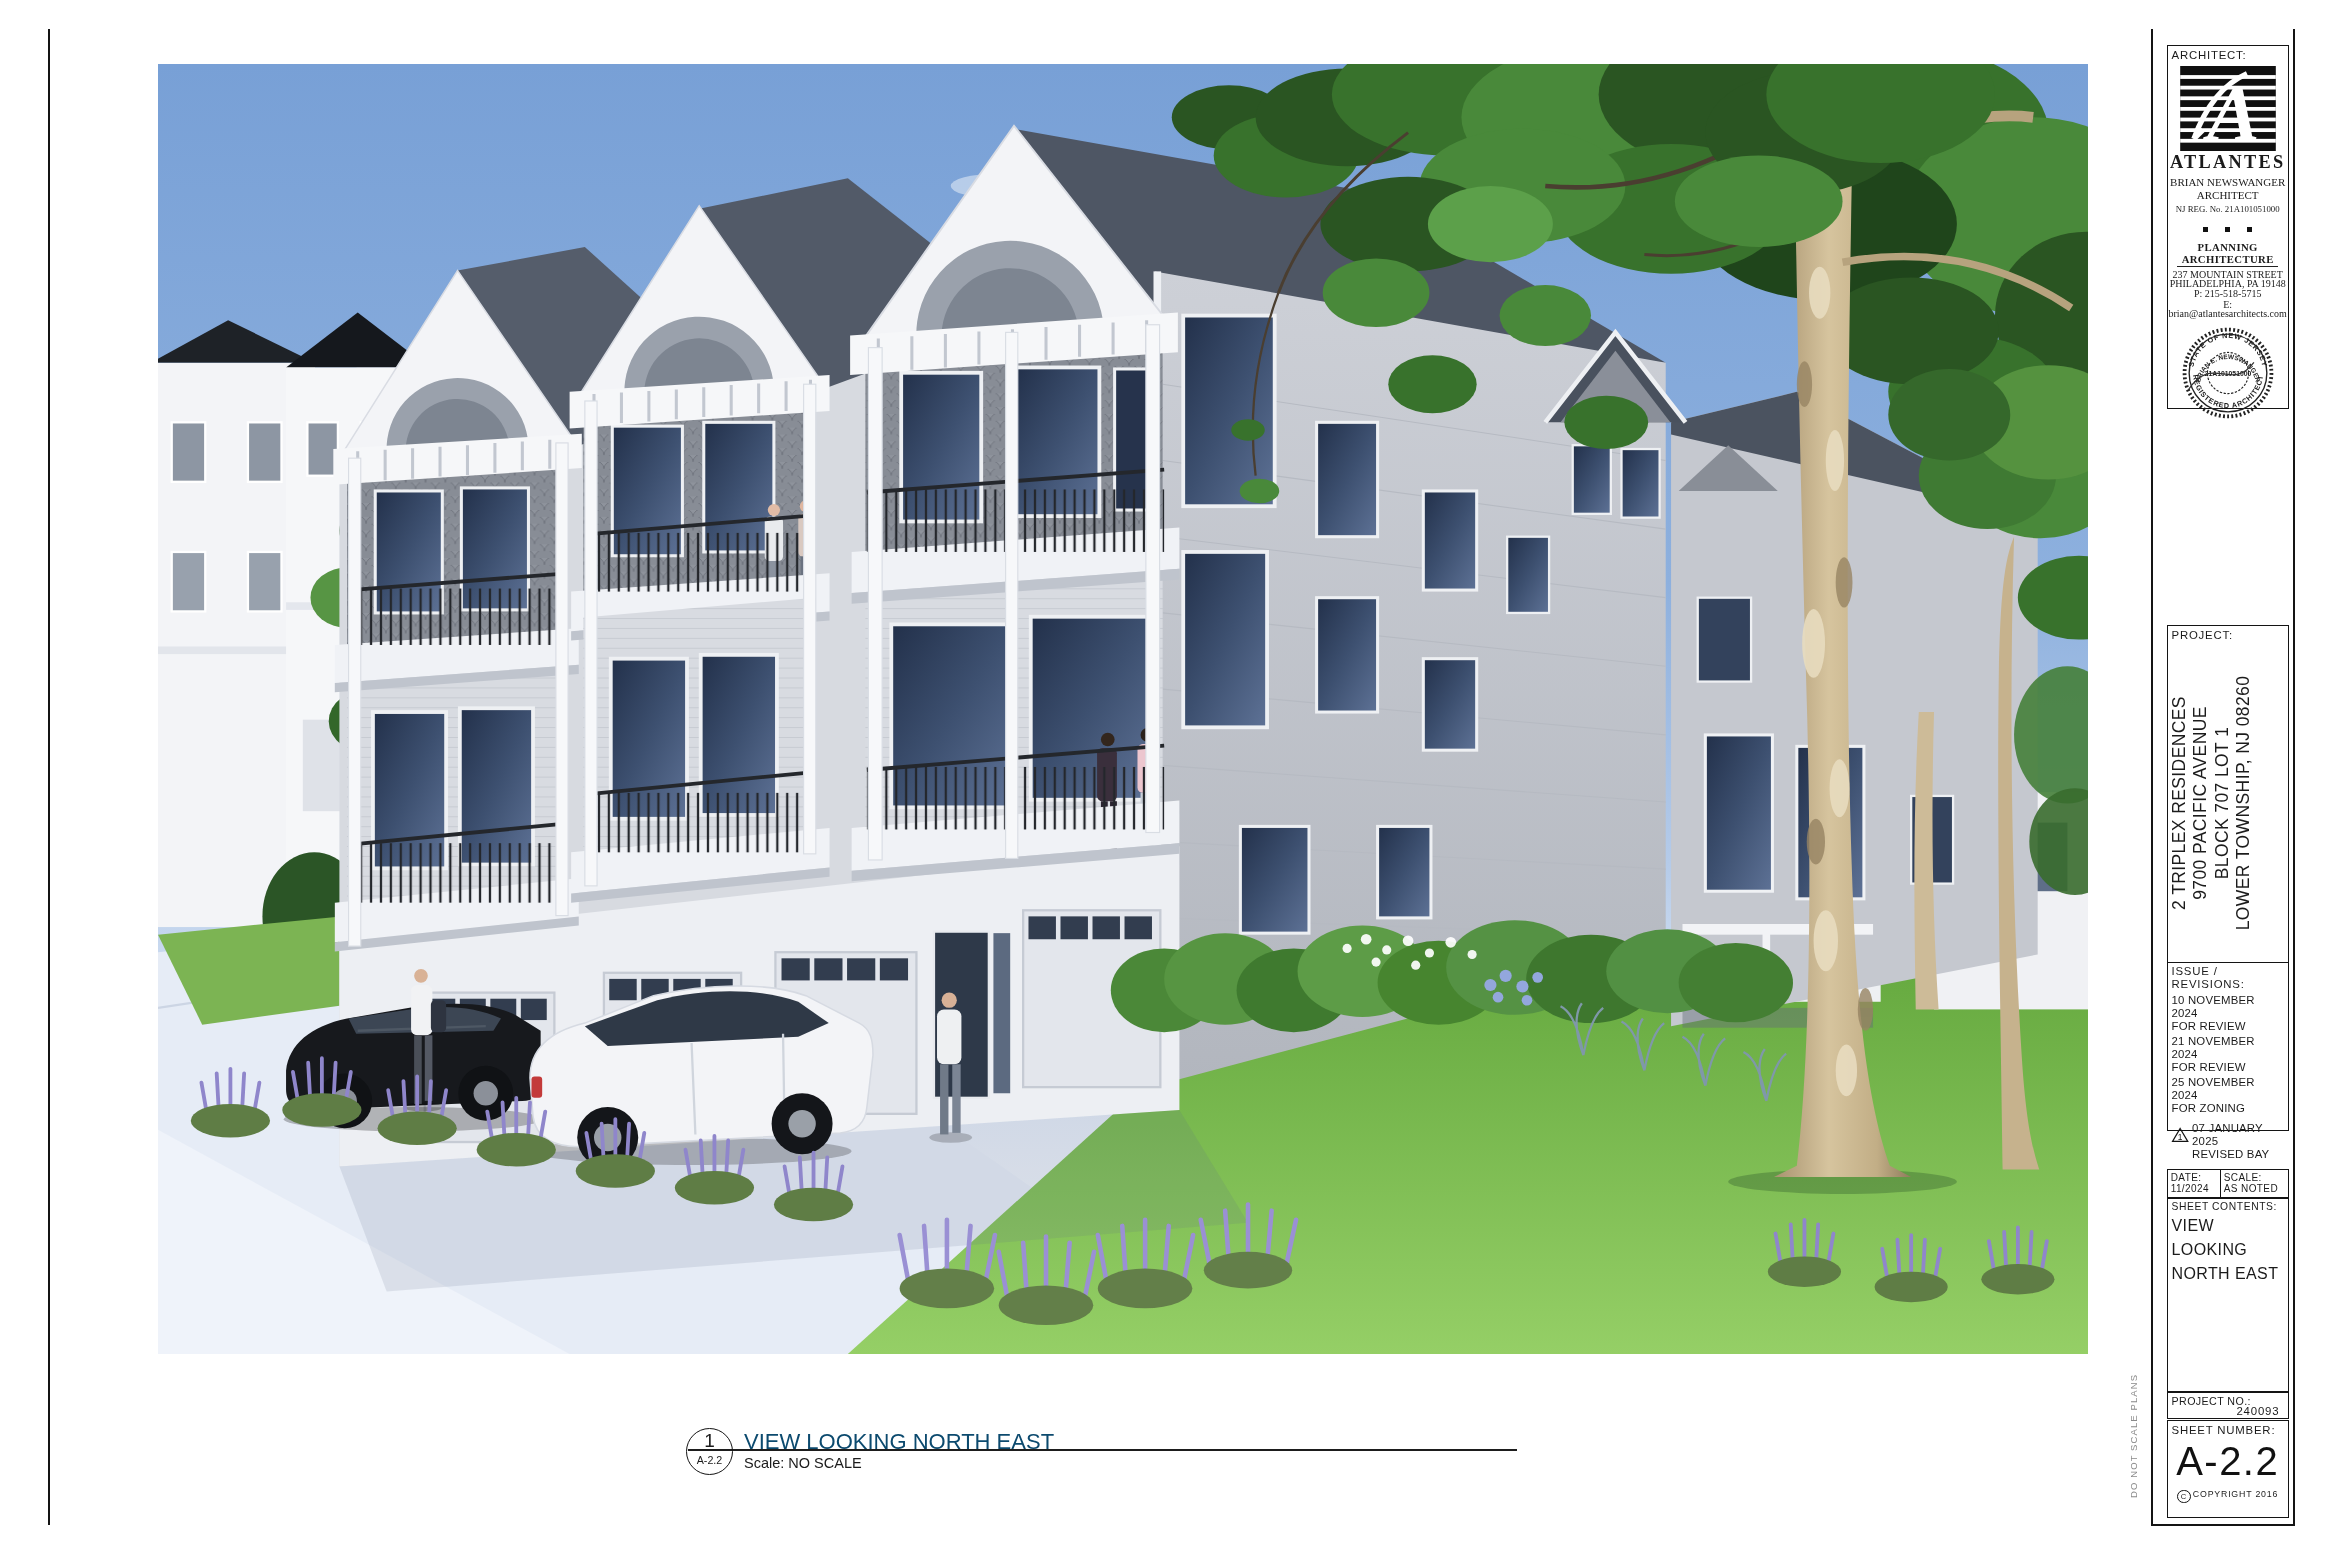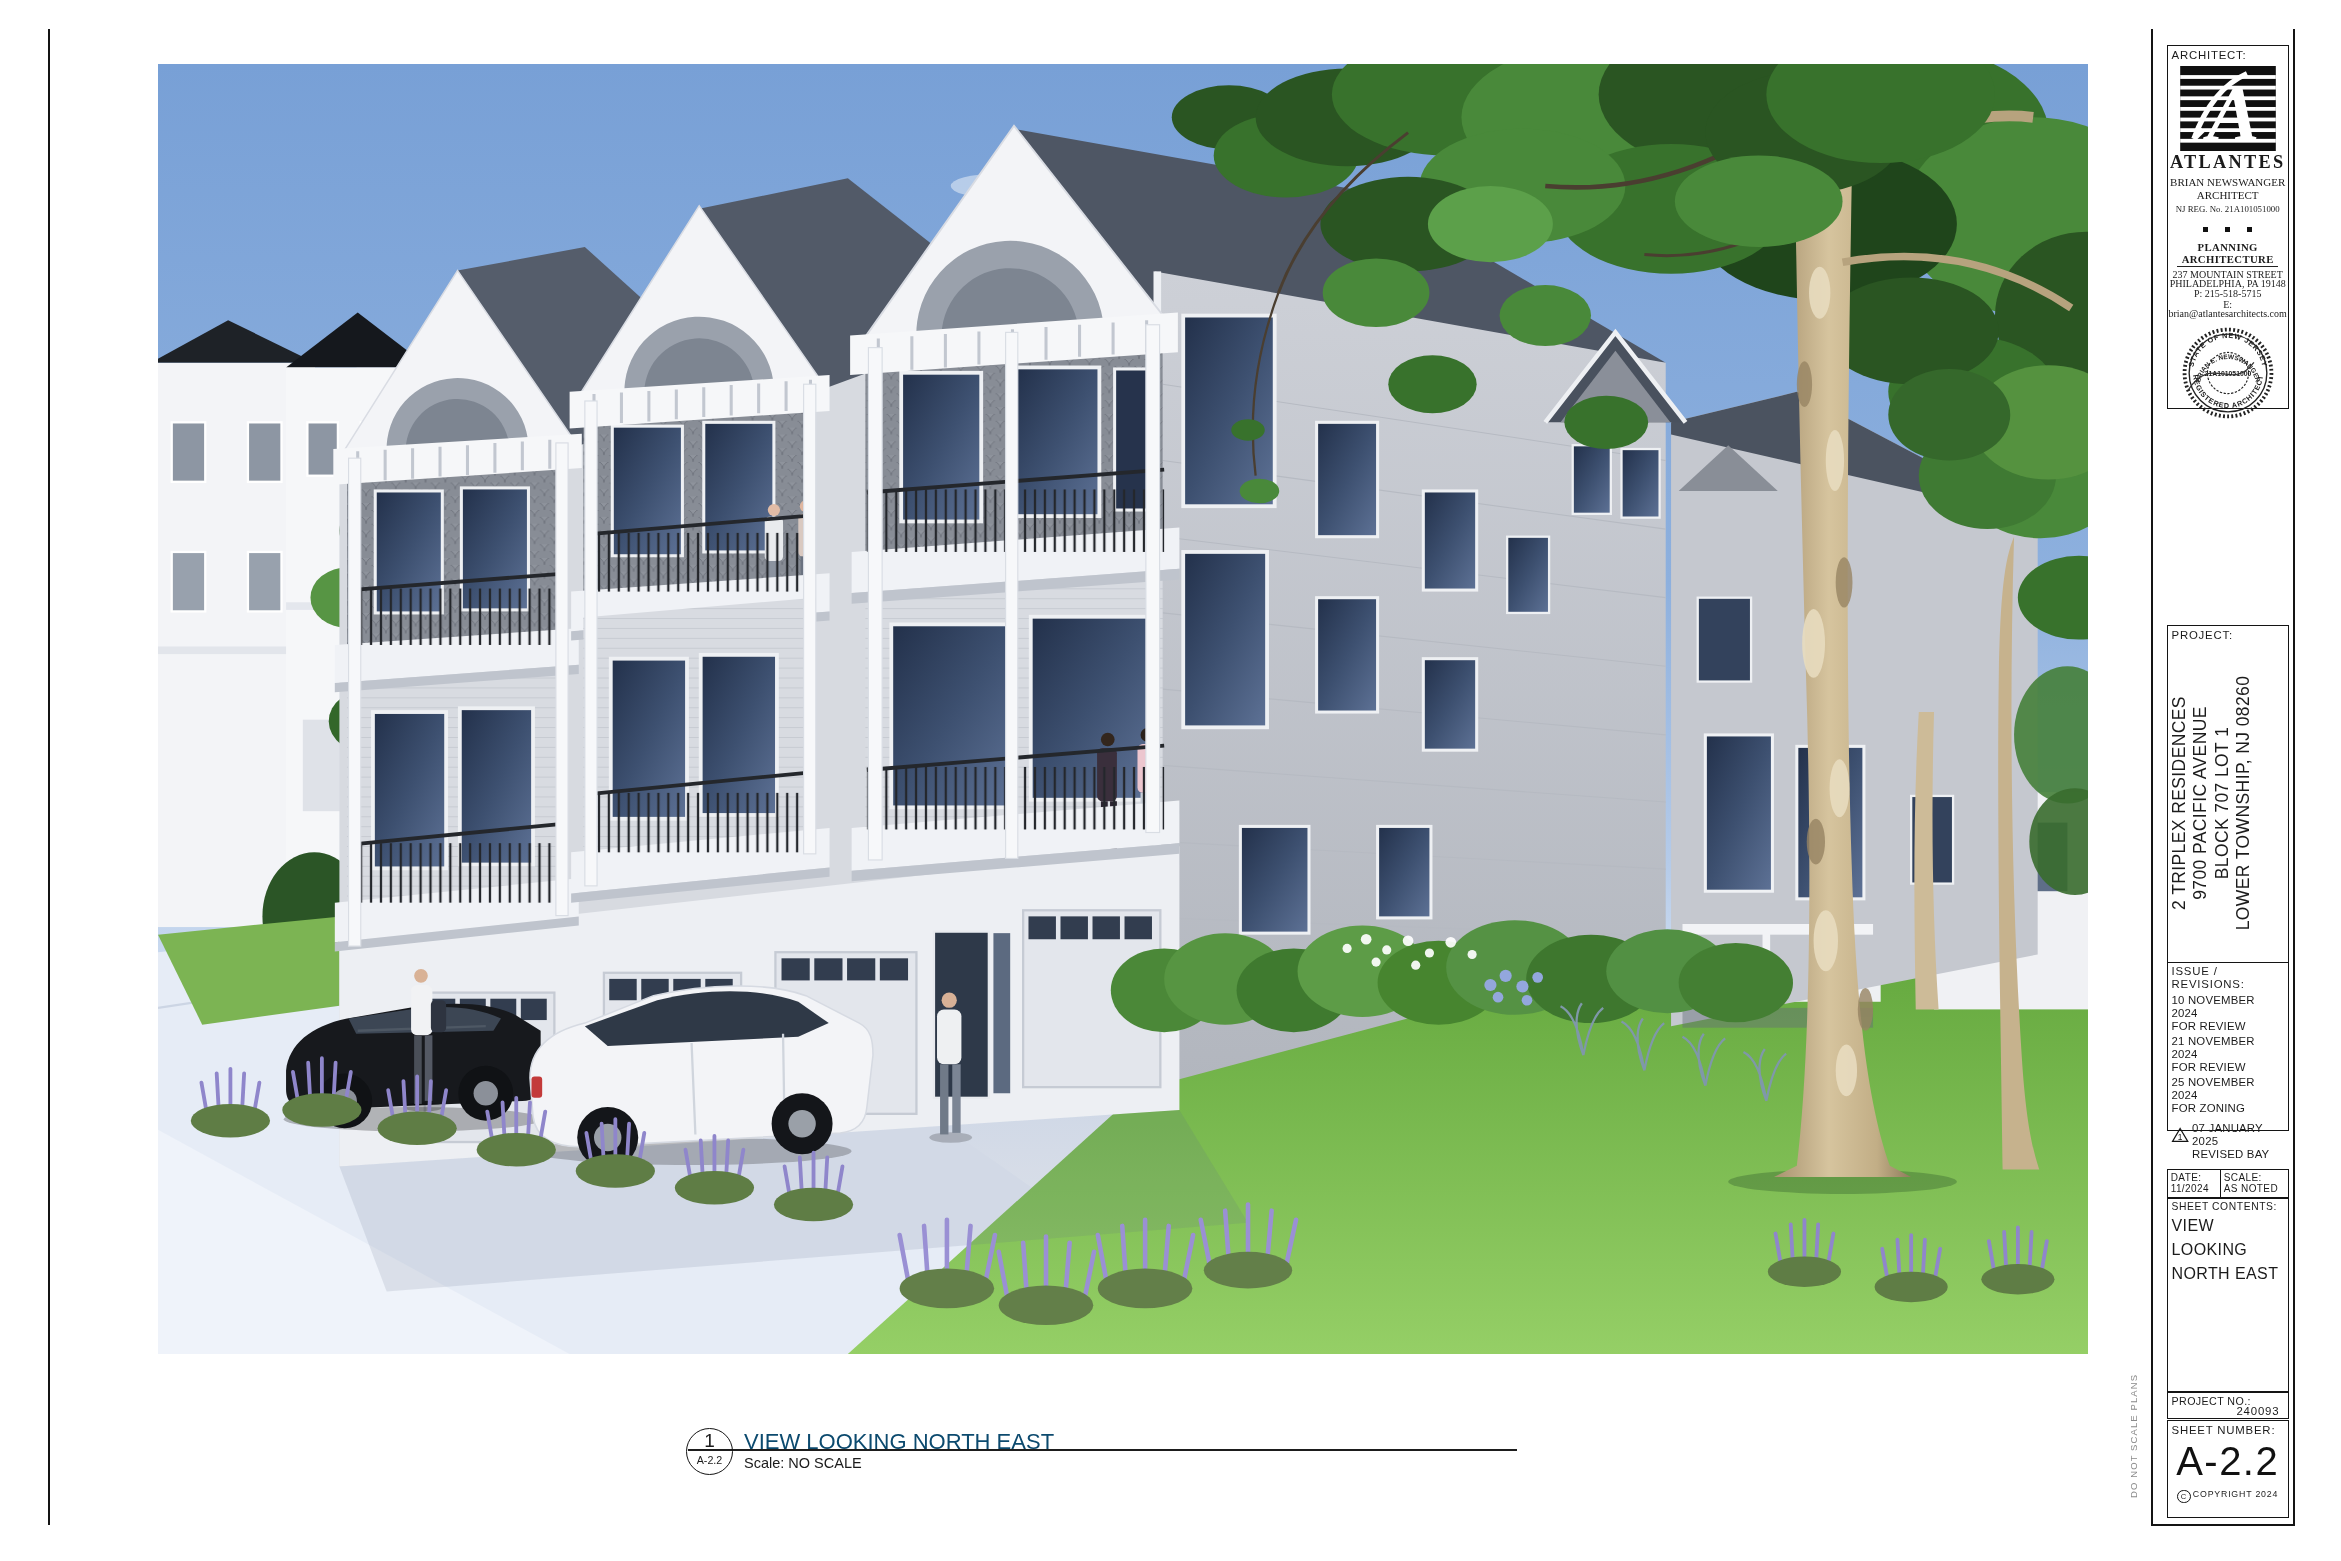--- a/index.html
+++ b/index.html
@@ -668,21 +668,21 @@
 
   <div class="tb-box pn-box">
     <div>PROJECT NO.:</div>
     <div class="pn-val">240093</div>
   </div>
 
   <div class="tb-box sn-box">
     <div class="tb-label">SHEET NUMBER:</div>
     <div class="sn-val">A-2.2</div>
     <div class="copyright">
-      <span class="c-circle">C</span><span>COPYRIGHT 2024</span>
+      <span class="c-circle">C</span><span>COPYRIGHT 2016</span>
     </div>
   </div>
 </div>
 
 <div class="abs vt-line"></div>
 <div class="abs vt-circle">
   <span class="vt-num">1</span>
   <span class="vt-ref">A-2.2</span>
 </div>
 <div class="abs vt-title">VIEW LOOKING NORTH EAST</div>

